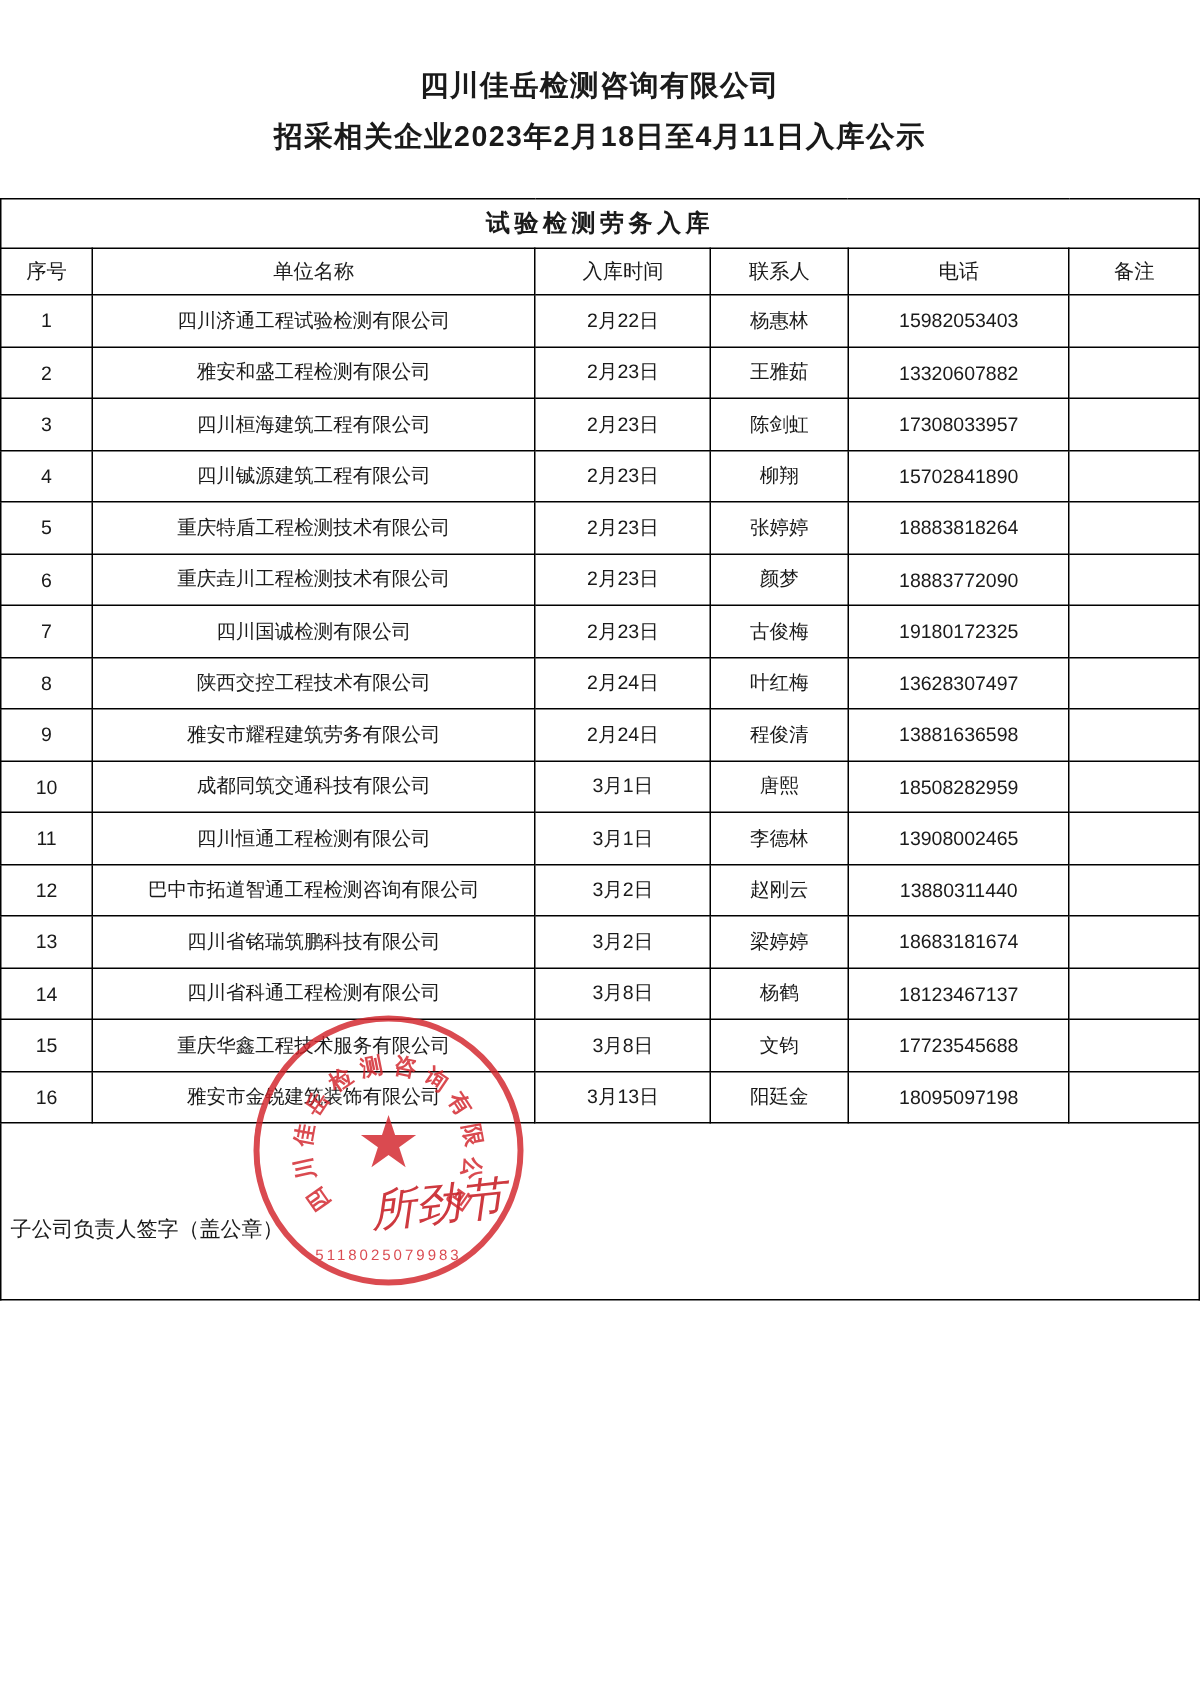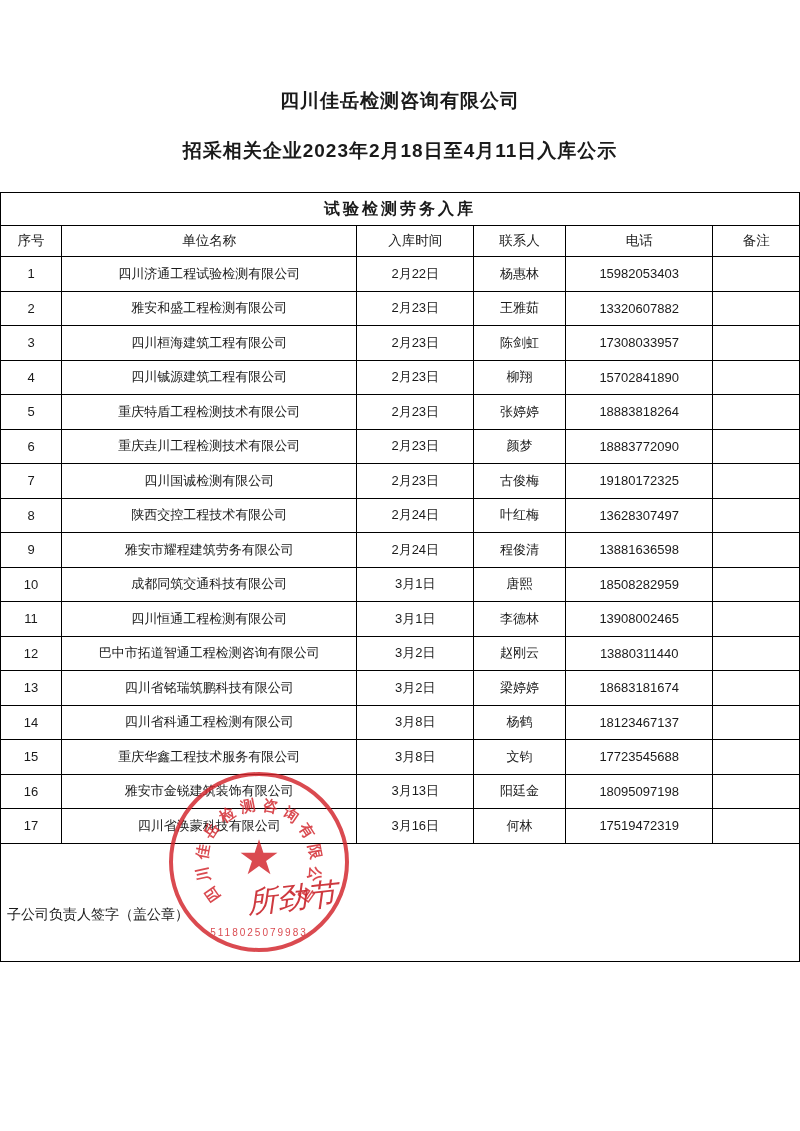--- a/index.html
+++ b/index.html
@@ -23,24 +23,24 @@
     padding: 0;
   }
   .doc-title {
     text-align: center;
     font-weight: bold;
     font-size: 19px;
     letter-spacing: 1px;
     font-family: "Liberation Sans", "DejaVu Sans", sans-serif;
   }
   .title-line-1 {
-    margin-top: 88px;
+    margin-top: 44px;
   }
   .title-line-2 {
-    margin-top: 24px;
+    margin-top: 8px;
   }
   .table-wrap {
     margin: 28px auto 0 auto;
     width: 800px;
   }
   table.main {
     border-collapse: collapse;
     width: 100%;
     table-layout: fixed;
     background: transparent;
@@ -306,28 +306,20 @@
             <td>文钧</td>
             <td class="cell-phone">17723545688</td>
             <td></td>
           </tr>
           <tr class="data-row">
             <td>16</td>
             <td class="cell-name">雅安市金锐建筑装饰有限公司</td>
             <td>3月13日</td>
             <td>阳廷金</td>
             <td class="cell-phone">18095097198</td>
-            <td></td>
-          </tr>
-          <tr class="data-row">
-            <td>17</td>
-            <td class="cell-name">四川省涣蒙科技有限公司</td>
-            <td>3月16日</td>
-            <td>何林</td>
-            <td class="cell-phone">17519472319</td>
             <td></td>
           </tr>
         </tbody>
     </table>
     <div class="footer-box">
       <div class="sign-text">子公司负责人签字（盖公章）</div>
       <div class="seal">
         <div class="seal-ring-text" id="seal-ring">
             <span style="transform: rotate(-125deg) translate(-50%, -66px);">四</span>
             <span style="transform: rotate(-102.273deg) translate(-50%, -66px);">川</span>

